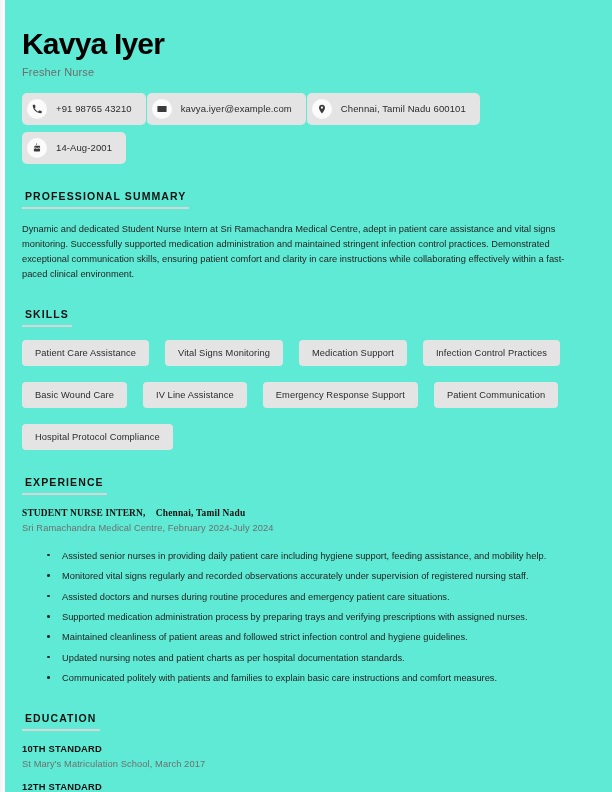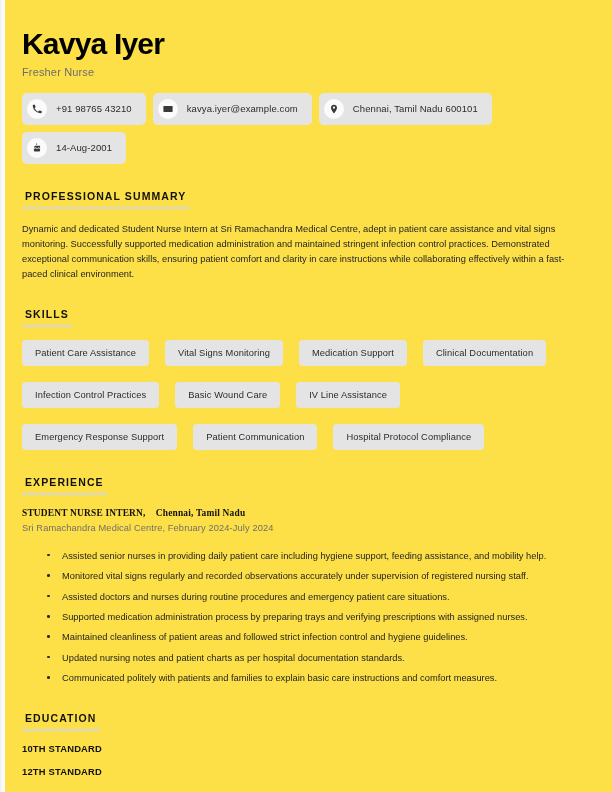--- a/index.html
+++ b/index.html
@@ -12,21 +12,21 @@
     background: #ffffff;
     font-family: "Liberation Sans", sans-serif;
     color: #1a1a1a;
     overflow: hidden;
     position: relative;
   }
 
   .page {
     position: absolute;
     inset: 0;
-    background: #fde047;
+    background: #5eead4;
     padding: 0;
     box-sizing: border-box;
   }
 
   
   .page-edge-left {
     position: absolute;
     left: 0;
     top: 0;
     width: 5px;
@@ -55,21 +55,21 @@
     color: #6d6d6d;
     letter-spacing: 0.15px;
     margin: 0 0 15px 0;
     font-weight: 400;
   }
 
   
   .contact-row {
     display: flex;
     flex-wrap: wrap;
-    gap: 7px;
+    gap: 1px;
     margin-bottom: 0;
   }
   .contact-chip {
     display: inline-flex;
     align-items: center;
     background: #e4e4e4;
     border-radius: 5px;
     padding: 5px 14px 5px 5px;
     height: 22px;
     box-sizing: content-box;
@@ -277,21 +277,20 @@
 
     <div class="section">
       <div class="section-heading-wrap">
         <div class="section-heading">SKILLS</div>
         <div class="section-rule"></div>
       </div>
       <div class="skills-row">
         <span class="skill-chip">Patient Care Assistance</span>
         <span class="skill-chip">Vital Signs Monitoring</span>
         <span class="skill-chip">Medication Support</span>
-        <span class="skill-chip">Clinical Documentation</span>
         <span class="skill-chip">Infection Control Practices</span>
         <span class="skill-chip">Basic Wound Care</span>
         <span class="skill-chip">IV Line Assistance</span>
         <span class="skill-chip">Emergency Response Support</span>
         <span class="skill-chip">Patient Communication</span>
         <span class="skill-chip">Hospital Protocol Compliance</span>
       </div>
     </div>
 
     <div class="section">
@@ -320,20 +319,21 @@
     </div>
 
     <div class="section">
       <div class="section-heading-wrap">
         <div class="section-heading">EDUCATION</div>
         <div class="section-rule"></div>
       </div>
 
       <div class="edu-entry">
         <div class="edu-degree">10TH STANDARD</div>
+        <div class="edu-meta">St Mary's Matriculation School,  March 2017</div>
       </div>
 
       <div class="edu-entry">
         <div class="edu-degree">12TH STANDARD</div>
       </div>
     </div>
 
   </div>
 </div>
 

